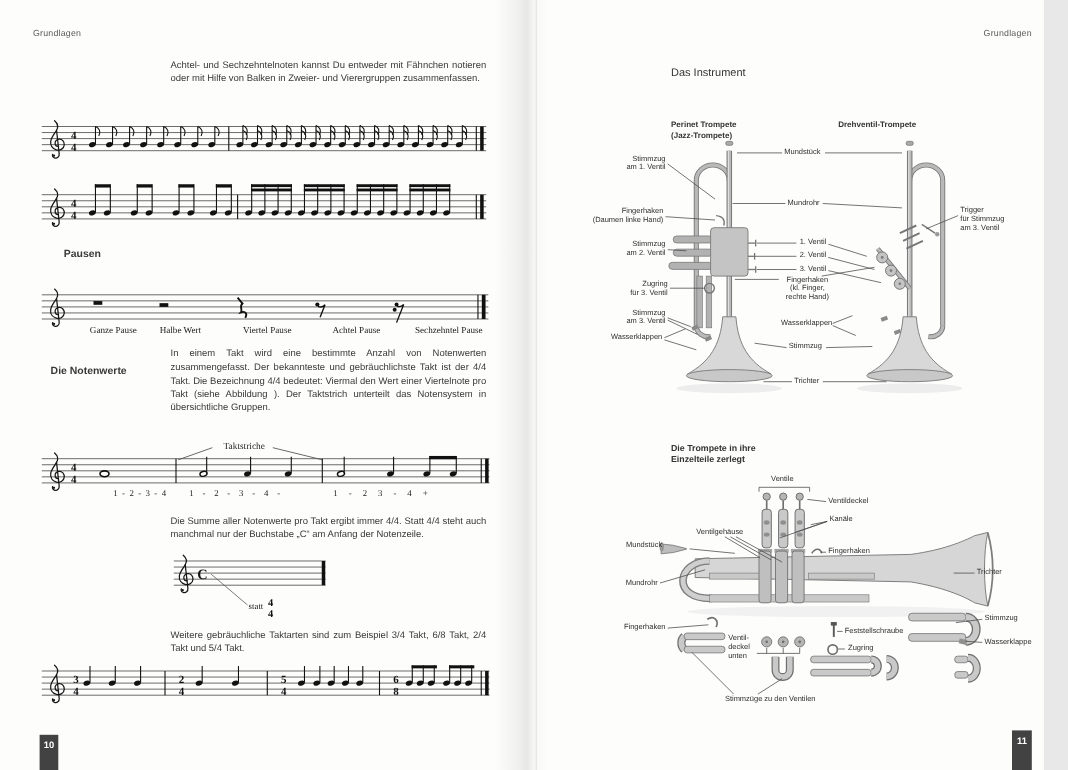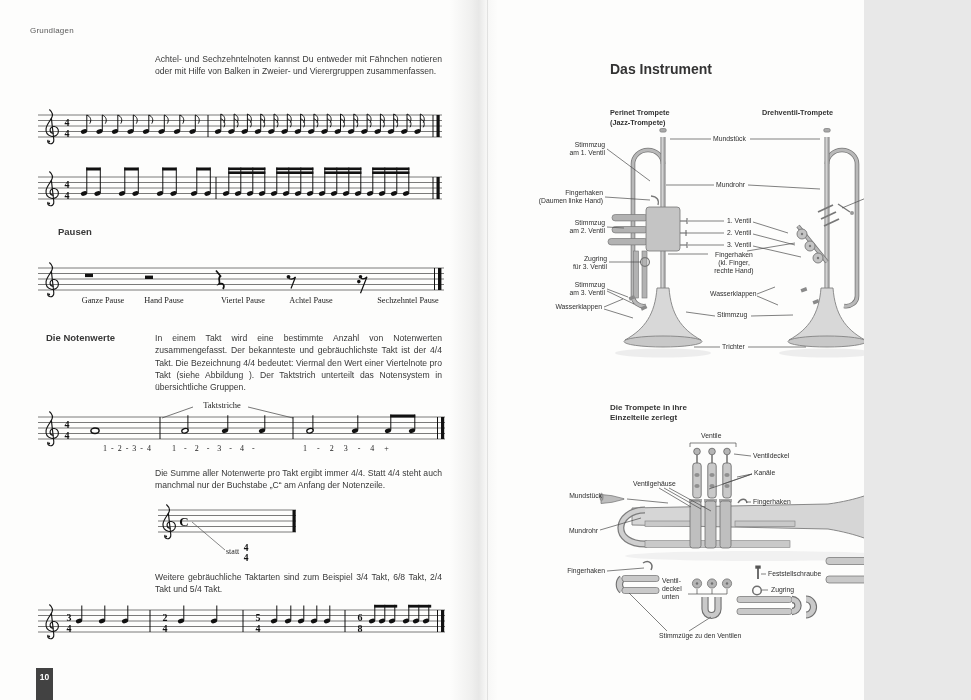--- a/index.html
+++ b/index.html
@@ -1,30 +1,30 @@
 <!DOCTYPE html>
 <html><head>
 <meta charset="utf-8">
 <style>
   html,body{margin:0;padding:0;background:#e8e8e8;}
-  .spread{position:relative;width:864px;height:700px;background:#fdfdfc;overflow:hidden;
+  .spread{position:relative;width:949px;height:700px;background:#fdfdfc;overflow:hidden;
           font-family:"Liberation Sans",sans-serif;color:#3a3a3a;}
   .gutter{position:absolute;top:0;left:450px;width:48px;height:700px;pointer-events:none;
           background:linear-gradient(90deg,rgba(120,120,120,0) 0%,rgba(120,120,120,.10) 45%,rgba(120,120,120,.16) 60%,rgba(120,120,120,.05) 75%,rgba(120,120,120,0) 100%);}
   .gutter-line{position:absolute;top:0;left:487px;width:1px;height:700px;background:rgba(100,100,100,.15);}
   .runhead{position:absolute;font-size:8px;color:#5a5a5a;letter-spacing:.2px;}
   .body-text{position:absolute;font-size:8.6px;line-height:12.3px;text-align:justify;color:#383838;}
   .sec-head{position:absolute;font-size:9.5px;font-weight:700;color:#383838;}
   .restlab{position:absolute;top:296px;font-family:"Liberation Serif",serif;font-size:8.3px;color:#222;
            transform:translateX(-50%);white-space:nowrap;}
   .serifcap{position:absolute;font-family:"Liberation Serif",serif;font-size:8.5px;color:#222;}
   .count{position:absolute;font-family:"Liberation Serif",serif;font-size:8px;color:#222;letter-spacing:.5px;white-space:nowrap;}
   .pgnum{position:absolute;background:#424242;color:#fff;font-size:8.5px;font-weight:700;text-align:center;
          padding-top:4px;box-sizing:border-box;}
-  .rtitle{position:absolute;font-size:14px;font-weight:700;color:#333;text-align:center;}
+  .rtitle{position:absolute;font-size:10px;font-weight:400;color:#333;text-align:center;}
   .rsub{position:absolute;font-size:7.3px;font-weight:700;color:#333;line-height:9.5px;white-space:pre-line;margin-top:12px;}
   .dlabel{position:absolute;font-size:6.8px;line-height:8.2px;color:#2e2e2e;white-space:pre-line;}
   .ta-r{text-align:right;}
   .ta-c{text-align:center;}
   .xhead{position:absolute;font-size:8px;font-weight:700;color:#333;line-height:10px;white-space:pre-line;}
   svg{position:absolute;overflow:visible;}
   svg.defs{width:0;height:0;position:absolute;}
   .ts{font-family:"Liberation Serif",serif;font-weight:bold;font-size:10px;text-anchor:middle;fill:#111;}
   .cts{font-family:"Liberation Serif",serif;font-weight:bold;font-size:13px;text-anchor:middle;fill:#111;}
   .statt{font-family:"Liberation Serif",serif;font-size:8px;fill:#222;}
@@ -179,27 +179,27 @@
     <g>
       <circle cx="322.5" cy="16.8" r="1.8" fill="#111"></circle>
         <circle cx="320.8" cy="21.6" r="1.8" fill="#111"></circle>
       <path d="M323,18.3 q3,1.5 6,-1.5 l-6.5,16.5" fill="none" stroke="#111" stroke-width="1.2"></path>
     </g>
     <line x1="396.5" y1="8" x2="396.5" y2="30" stroke="#111" stroke-width="1"></line>
     <rect x="400" y="8" width="3.4" height="22" fill="#111"></rect>
   </svg>
 
   <div class="restlab" style="left:103px;">Ganze Pause</div>
-  <div class="restlab" style="left:164px;">Hand Pause</div>
+  <div class="restlab" style="left:164px;">Halbe Wert</div>
   <div class="restlab" style="left:243px;">Viertel Pause</div>
-  <div class="restlab" style="left:311px;text-align:center;">Achtel Pause</div>
+  <div class="restlab" style="left:324px;text-align:center;">Achtel Pause</div>
   <div class="restlab" style="left:408px;">Sechzehntel Pause</div>
 
   <div class="sec-head" style="left:46px;top:332px;width:106px;">Die Notenwerte</div>
-  <div class="body-text" style="left:155px;top:332px;width:287px;">In einem Takt wird eine bestimmte Anzahl von Notenwerten zusammengefasst. Der bekannteste und gebräuchlichste Takt ist der 4/4 Takt. Die Bezeichnung 4/4 bedeutet: Viermal den Wert einer Viertelnote pro Takt (siehe Abbildung ). Der Taktstrich unterteilt das Notensystem in übersichtliche Gruppen.</div>
+  <div class="body-text" style="left:155px;top:315px;width:287px;">In einem Takt wird eine bestimmte Anzahl von Notenwerten zusammengefasst. Der bekannteste und gebräuchlichste Takt ist der 4/4 Takt. Die Bezeichnung 4/4 bedeutet: Viermal den Wert einer Viertelnote pro Takt (siehe Abbildung ). Der Taktstrich unterteilt das Notensystem in übersichtliche Gruppen.</div>
 
   <div class="serifcap" style="left:222px;top:400px;transform:translateX(-50%);">Taktstriche</div>
   <svg style="left:120px;top:402px;" width="180" height="18" viewBox="0 0 180 18">
     <path d="M73,5 L42,16 M128,5 L173,16" stroke="#555" stroke-width="0.8" fill="none"></path>
   </svg>
 
   <svg style="left:38px;top:410px;" width="407" height="44" viewBox="0 0 407 44">
     <path d="M0,7H407 M0,12.5H407 M0,18H407 M0,23.5H407 M0,29H407" stroke="#4d4d4d" stroke-width="0.75"></path>
     <use href="#gclef" x="6" y="7"></use>
     <text class="ts" x="29" y="18">4</text>

